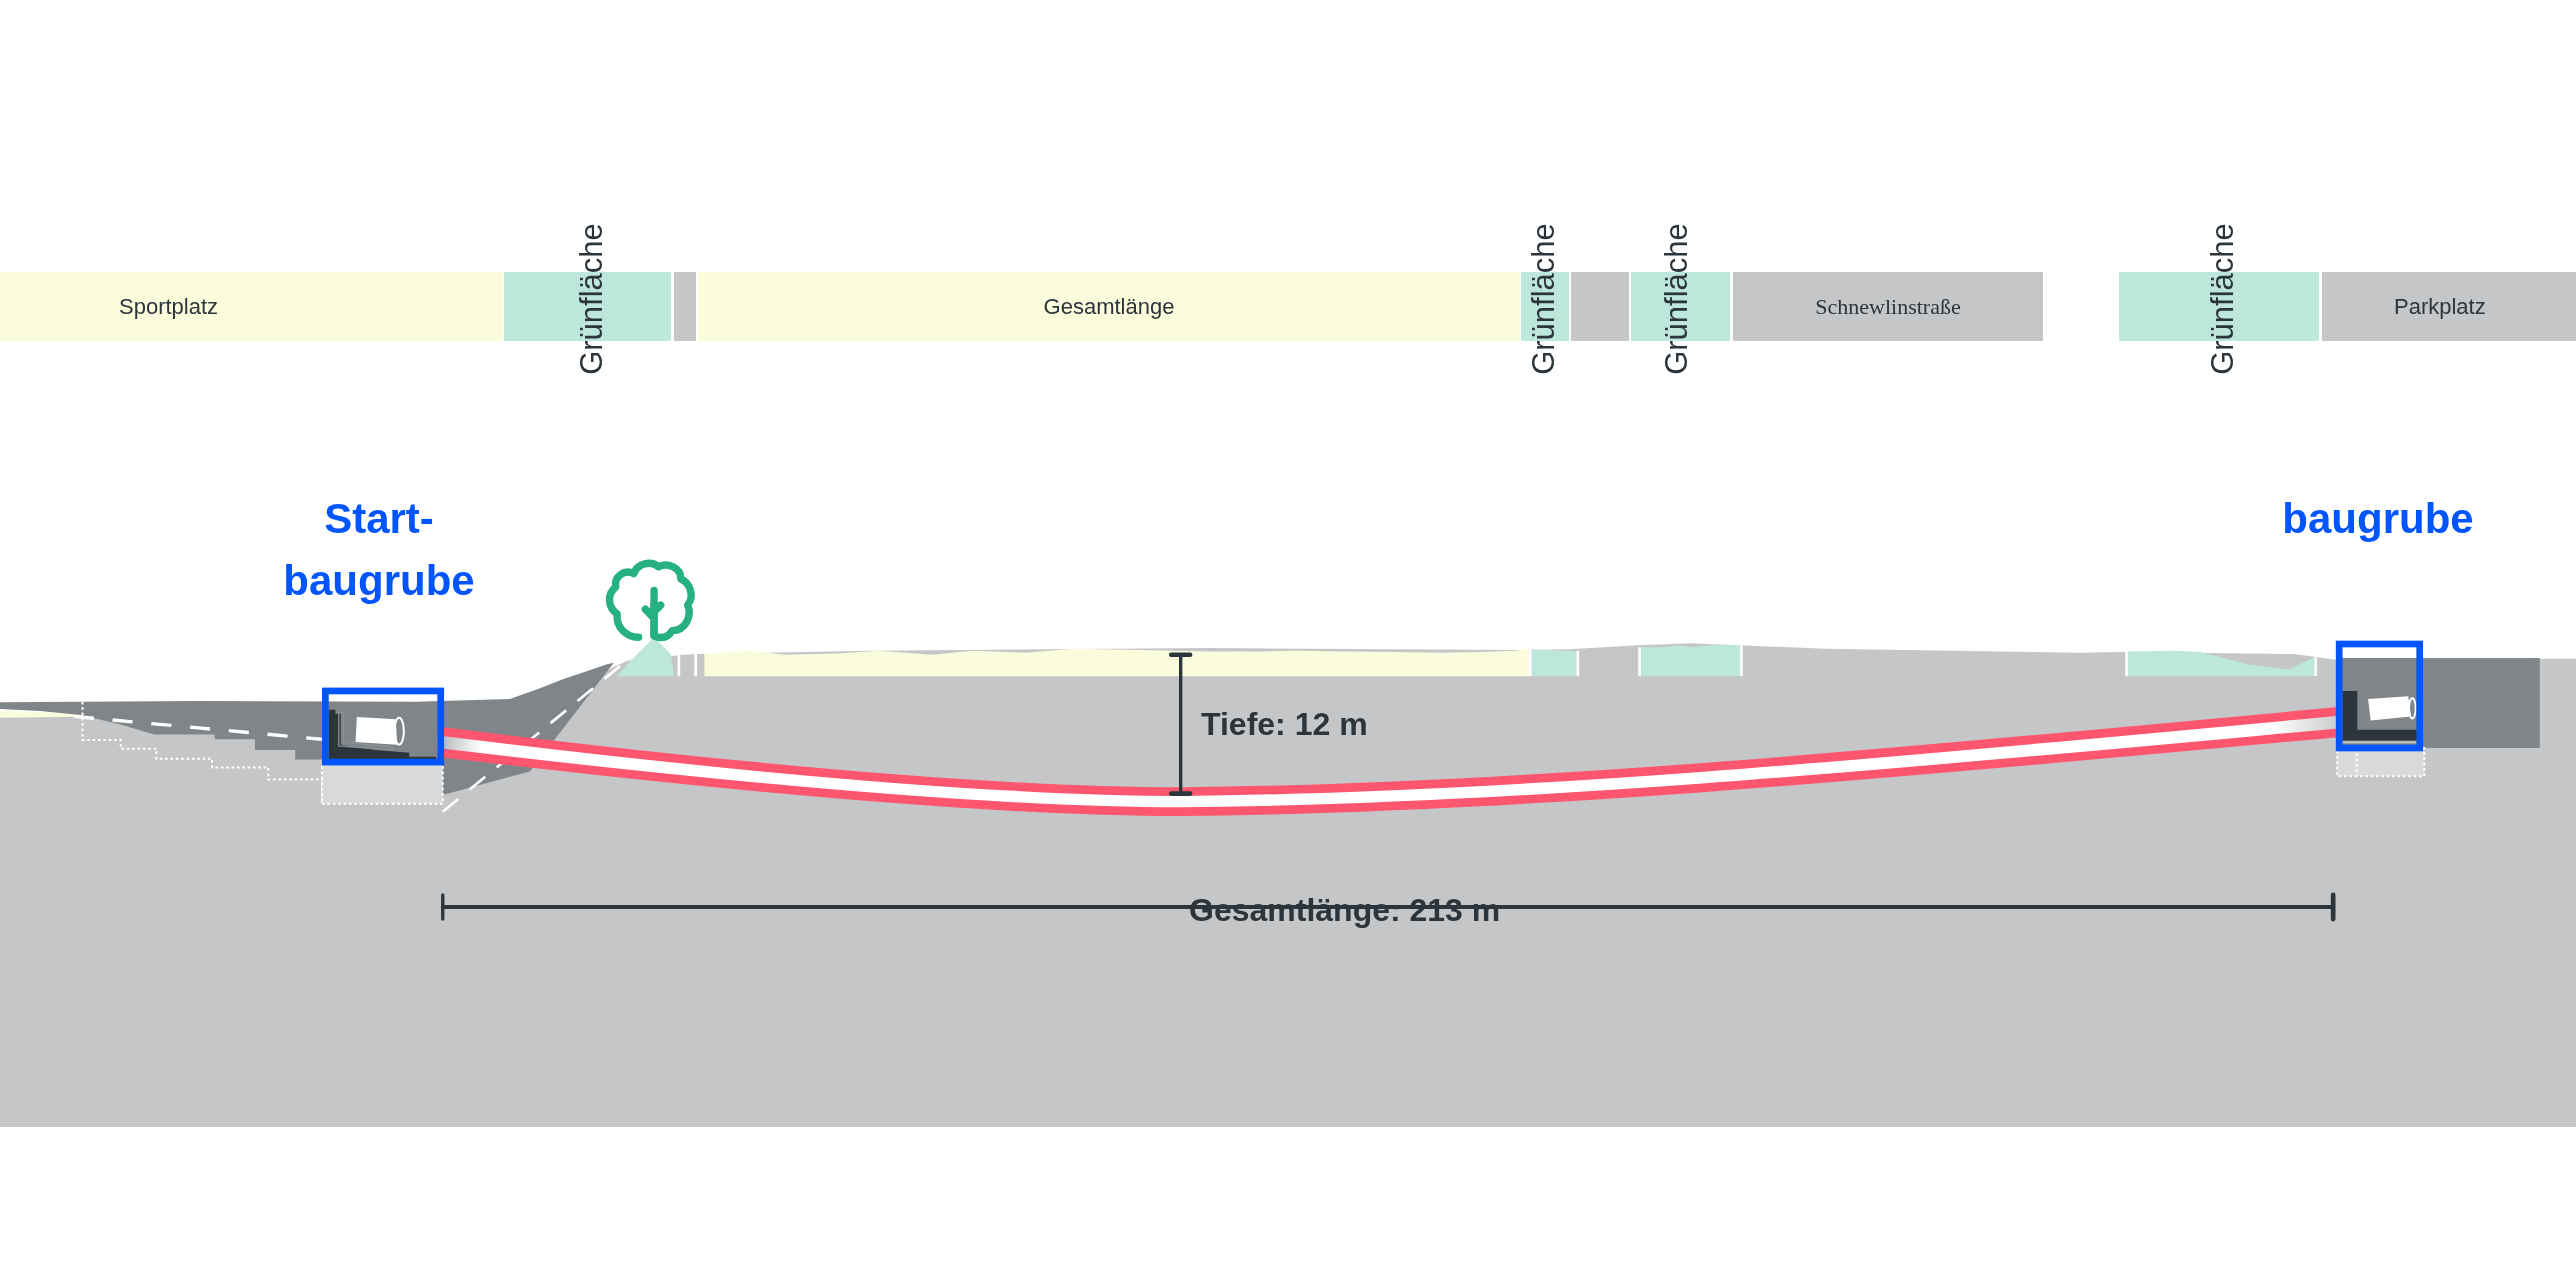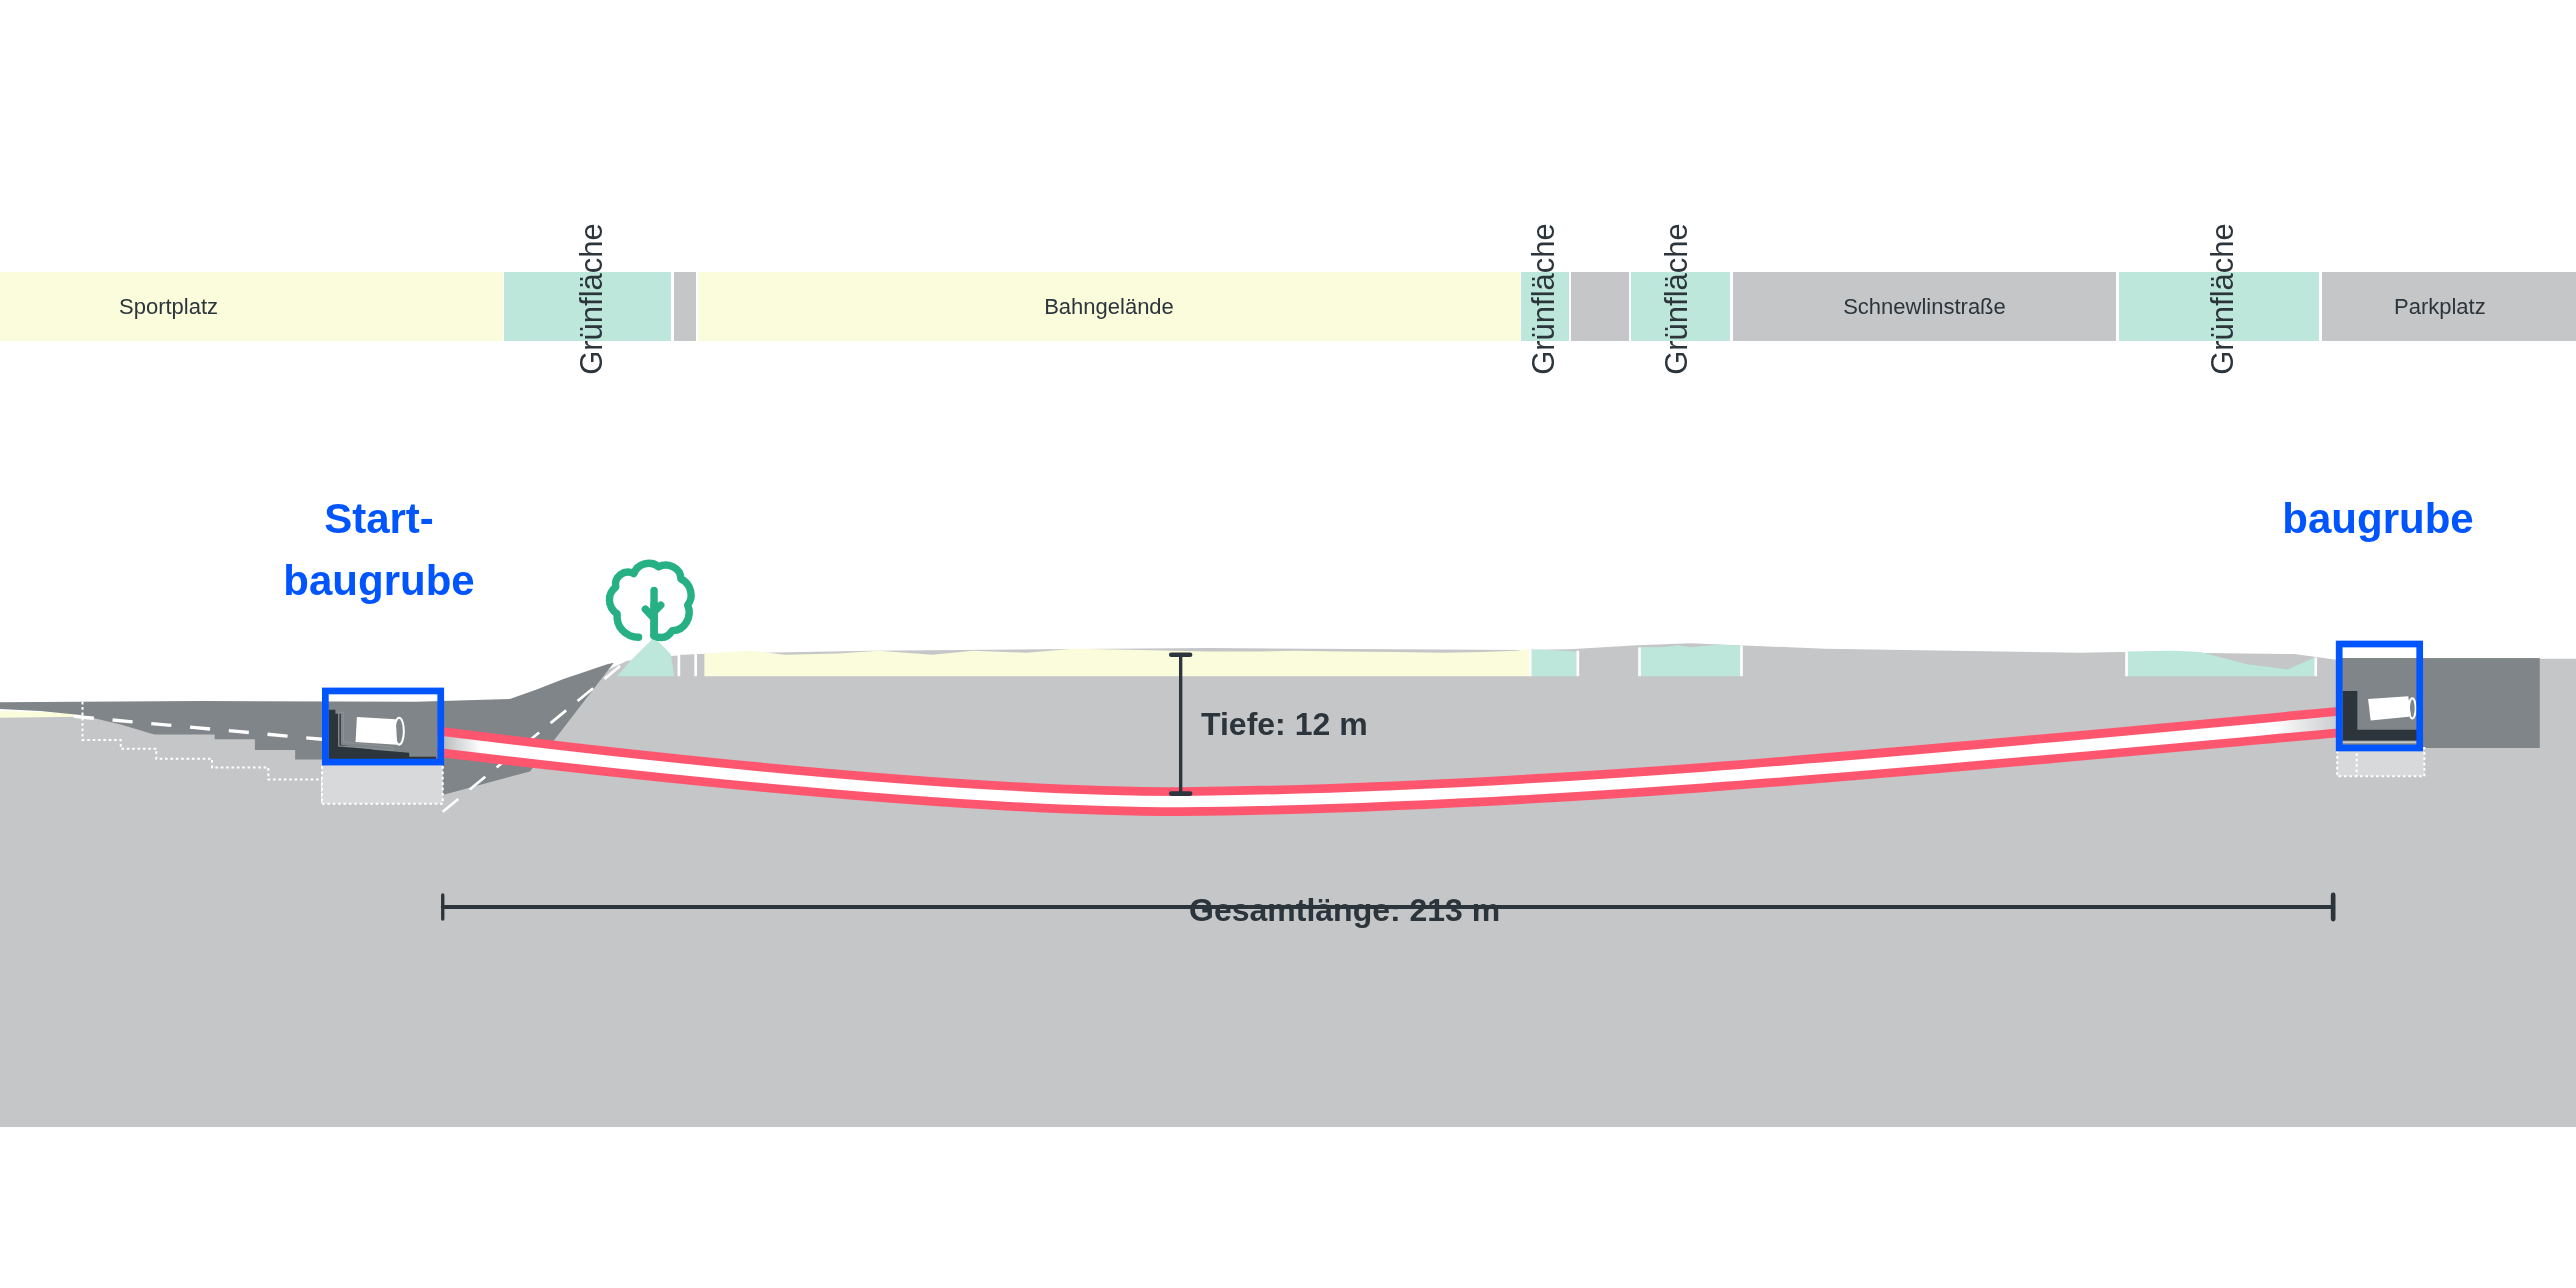--- a/index.html
+++ b/index.html
@@ -109,26 +109,26 @@
     </g>
   </svg>
 
   <div>
     <div class="seg" style="left:0px;width:503px;background:#fbfcdb;">
       <div class="seg-label" style="justify-content:flex-start;padding-left:119px;">Sportplatz</div>
     </div>
     <div class="seg" style="left:504px;width:167px;background:#bde7db;"></div>
     <div class="seg" style="left:674px;width:21.5px;background:#c5c6c8;"></div>
     <div class="seg" style="left:698px;width:822px;background:#fbfcdb;">
-      <div class="seg-label">Bahngelände</div>
+      <div class="seg-label">Gesamtlänge</div>
     </div>
     <div class="seg" style="left:1521px;width:48px;background:#bde7db;"></div>
     <div class="seg" style="left:1571px;width:58px;background:#c5c6c8;"></div>
     <div class="seg" style="left:1631px;width:99px;background:#bde7db;"></div>
-    <div class="seg" style="left:1733px;width:383px;background:#c5c6c8;">
+    <div class="seg" style="left:1733px;width:310px;background:#c5c6c8;font-family:Liberation Serif, serif;">
       <div class="seg-label">Schnewlinstraße</div>
     </div>
     <div class="seg" style="left:2119px;width:200px;background:#bde7db;"></div>
     <div class="seg" style="left:2322px;width:254px;background:#c5c6c8;">
       <div class="seg-label" style="justify-content:flex-start;padding-left:72px;">Parkplatz</div>
     </div>
 
     <div class="vlabel" style="left:592px;">Grünfläche</div>
     <div class="vlabel" style="left:1544px;">Grünfläche</div>
     <div class="vlabel" style="left:1677px;">Grünfläche</div>

